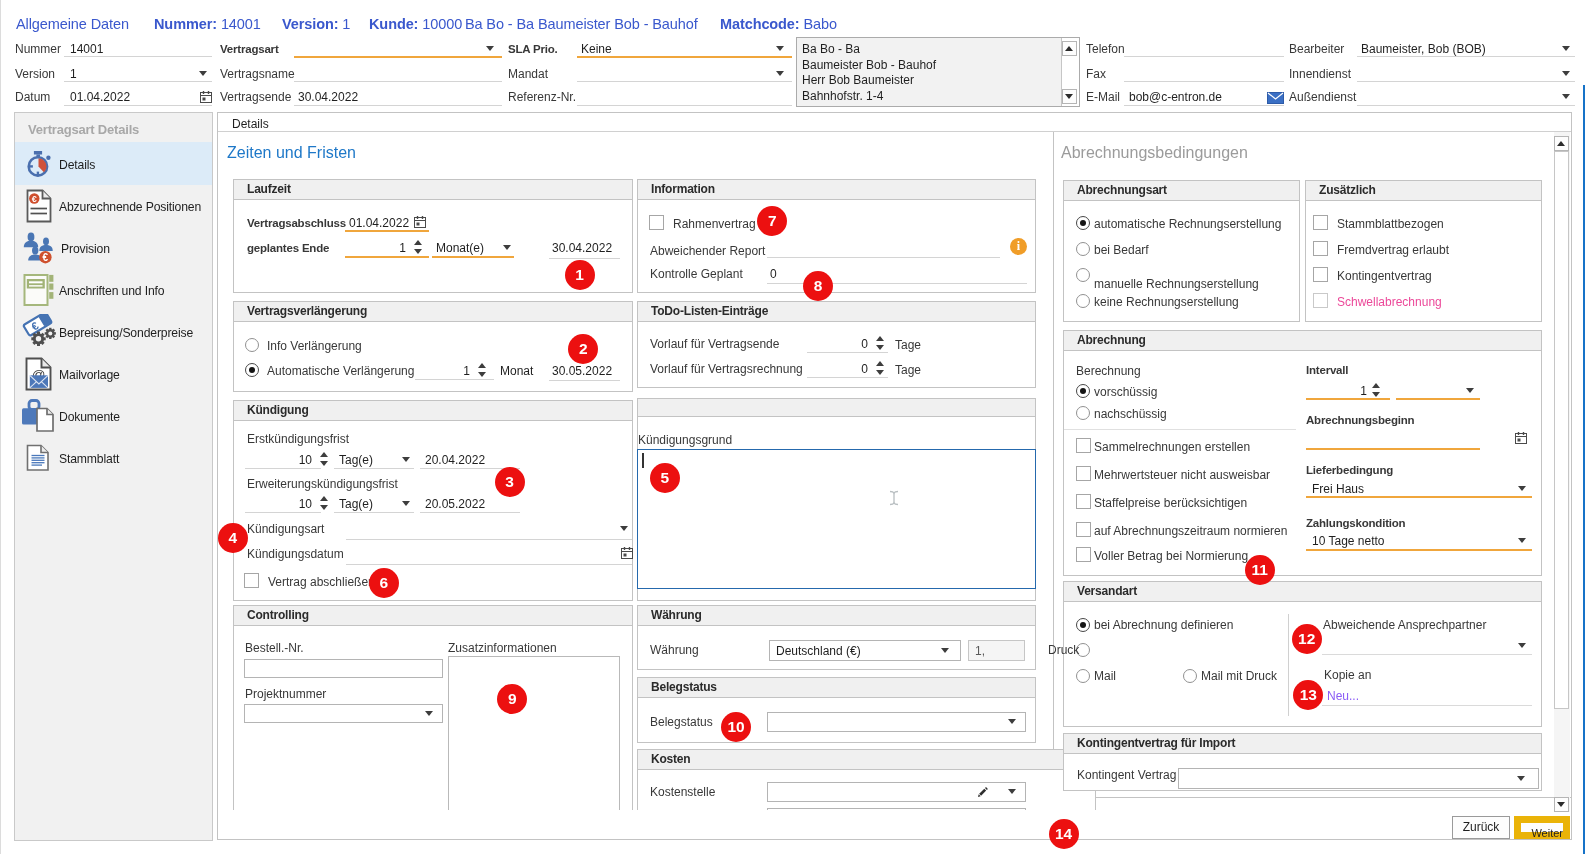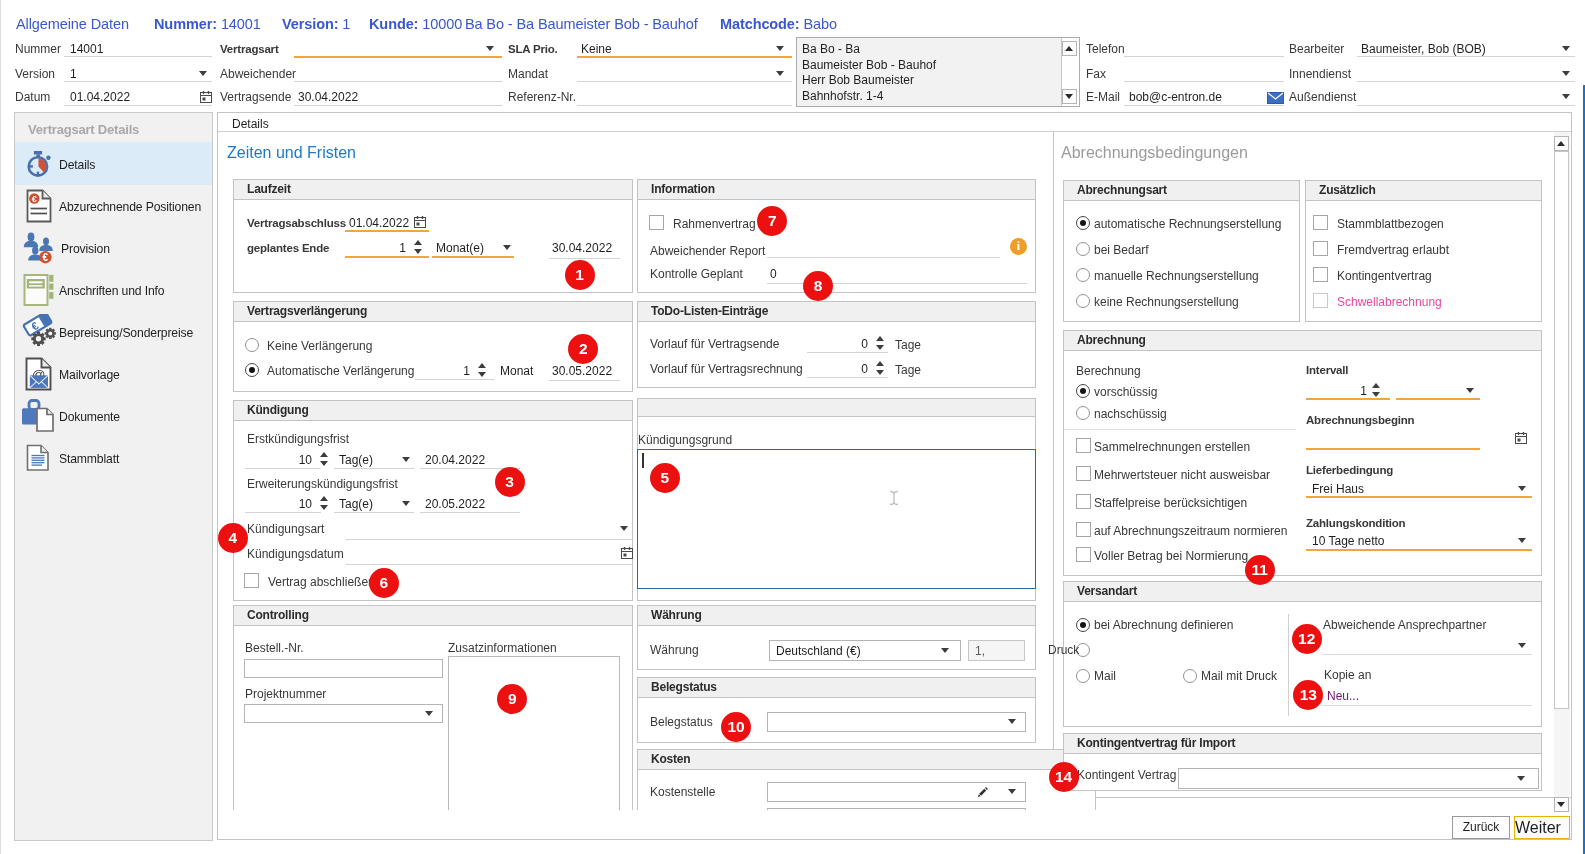--- a/index.html
+++ b/index.html
@@ -54,21 +54,21 @@
       <line x1="2" y1="5.5" x2="12" y2="5.5" stroke="#4a4a4a"></line>
       <line x1="4.5" y1="1" x2="4.5" y2="4" stroke="#4a4a4a" stroke-width="1.4"></line>
       <line x1="9.5" y1="1" x2="9.5" y2="4" stroke="#4a4a4a" stroke-width="1.4"></line>
       <rect x="3.5" y="7.5" width="3" height="3" fill="#4a4a4a"></rect>
     </svg>
 <div class="ul" style="left:64px;top:105px;width:148px"></div>
 
 <div class="lb bd" style="left:220px;top:42px">Vertragsart</div>
 <div class="dar" style="left:486px;top:46px"></div>
 <div class="oul" style="left:294px;top:56px;width:208px"></div>
-<div class="lb" style="left:220px;top:67px">Abweichender</div>
+<div class="lb" style="left:220px;top:67px">Vertragsname</div>
 <div class="ul" style="left:294px;top:81px;width:208px"></div>
 <div class="lb" style="left:220px;top:90px">Vertragsende</div>
 <div class="vl" style="left:298px;top:90px">30.04.2022</div>
 <div class="ul" style="left:294px;top:105px;width:208px"></div>
 
 <div class="lb bd" style="left:508px;top:42px">SLA Prio.</div>
 <div class="vl" style="left:581px;top:42px">Keine</div>
 <div class="dar" style="left:776px;top:46px"></div>
 <div class="oul" style="left:577px;top:56px;width:215px"></div>
 <div class="lb" style="left:508px;top:67px">Mandat</div>
@@ -269,21 +269,21 @@
 <div class="vl" style="left:436px;top:241px">Monat(e)</div>
 <div class="dar" style="left:503px;top:245px"></div>
 <div class="oul" style="left:432px;top:256px;width:82px"></div>
 <div class="vl" style="left:552px;top:241px">30.04.2022</div>
 <div class="ul" style="left:549px;top:258px;width:71px"></div>
 
 <div class="gb" style="left:233px;top:301px;width:400px;height:91px">
       <div class="hd">Vertragsverlängerung</div>
     </div>
 <div class="rd" style="left:245px;top:338px"></div>
-<div class="lb" style="left:267px;top:339px">Keine Verlängerung</div>
+<div class="lb" style="left:267px;top:339px">Info Verlängerung</div>
 <div class="rd sel" style="left:245px;top:363px"></div>
 <div class="lb" style="left:267px;top:364px">Automatische Verlängerung</div>
 <div class="vl" style="left:444px;top:364px;width:26px;text-align:right">1</div>
 <div class="uar" style="left:478px;top:363px"></div>
 <div class="dar" style="left:478px;top:372px"></div>
 <div class="ul" style="left:415px;top:379px;width:79px"></div>
 <div class="vl" style="left:500px;top:364px">Monat</div>
 <div class="vl" style="left:552px;top:364px">30.05.2022</div>
 <div class="ul" style="left:549px;top:380px;width:71px"></div>
 
@@ -416,21 +416,21 @@
 <div id="col-right">
 
 <div class="gb" style="left:1063px;top:180px;width:237px;height:142px">
       <div class="hd">Abrechnungsart</div>
     </div>
 <div class="rd sel" style="left:1076px;top:216px"></div>
 <div class="lb" style="left:1094px;top:217px">automatische Rechnungserstellung</div>
 <div class="rd" style="left:1076px;top:242px"></div>
 <div class="lb" style="left:1094px;top:243px">bei Bedarf</div>
 <div class="rd" style="left:1076px;top:268px"></div>
-<div class="lb" style="left:1094px;top:269px">manuelle Rechnungserstellung</div>
+<div class="lb" style="left:1094px;top:277px">manuelle Rechnungserstellung</div>
 <div class="rd" style="left:1076px;top:294px"></div>
 <div class="lb" style="left:1094px;top:295px">keine Rechnungserstellung</div>
 
 <div class="gb" style="left:1305px;top:180px;width:237px;height:142px">
       <div class="hd">Zusätzlich</div>
     </div>
 <div class="cb" style="left:1313px;top:215px"></div>
 <div class="lb" style="left:1337px;top:217px">Stammblattbezogen</div>
 <div class="cb" style="left:1313px;top:241px"></div>
 <div class="lb" style="left:1337px;top:243px">Fremdvertrag erlaubt</div>
@@ -492,50 +492,50 @@
 <div class="lb" style="left:1048px;top:643px">Druck</div>
 <div class="rd" style="left:1076px;top:669px"></div>
 <div class="lb" style="left:1094px;top:669px">Mail</div>
 <div class="rd" style="left:1183px;top:669px"></div>
 <div class="lb" style="left:1201px;top:669px">Mail mit Druck</div>
 <div class="ab" style="left:1288px;top:614px;width:1px;height:102px;background:#d0d0d0"></div>
 <div class="lb" style="left:1323px;top:618px">Abweichende Ansprechpartner</div>
 <div class="ul" style="left:1322px;top:654px;width:210px;background:#dadada"></div>
 <div class="dar" style="left:1518px;top:643px"></div>
 <div class="lb" style="left:1324px;top:668px">Kopie an</div>
-<div class="lb" style="left:1327px;top:689px;color:#701a75">Neu...</div>
+<div class="lb" style="left:1327px;top:689px;color:#8b5cf6">Neu...</div>
 <div class="ul" style="left:1322px;top:705px;width:210px;background:#dadada"></div>
 
 <div class="gb" style="left:1063px;top:733px;width:479px;height:58px">
       <div class="hd">Kontingentvertrag für Import</div>
     </div>
 <div class="lb" style="left:1077px;top:768px">Kontingent Vertrag</div>
 <div class="ab" style="left:1178px;top:768px;width:361px;height:21px;border:1px solid #b4b4b4;background:#fff"></div>
 <div class="dar" style="left:1517px;top:776px"></div>
 </div>
 
 <div id="chrome">
 <div class="ab" style="left:1554px;top:132px;width:16px;height:680px;background:#f5f5f5"></div>
 <div class="ab" style="left:1554px;top:136px;width:15px;height:15px;background:#fdfdfd;border:1px solid #b5b5b5"></div>
 <div class="uar" style="left:1557px;top:141px;border-bottom-color:#2b2b2b"></div>
 <div class="ab" style="left:1554px;top:151px;width:15px;height:558px;background:#fff;border:1px solid #c6c6c6"></div>
 <div class="ab" style="left:1554px;top:797px;width:15px;height:15px;background:#fdfdfd;border:1px solid #b5b5b5"></div>
 <div class="dar" style="left:1557px;top:802px;border-top-color:#2b2b2b"></div>
 <div class="ab" style="left:1452px;top:816px;width:58px;height:23px;border:1px solid #9a9a9a;background:#fdfdfd;text-align:center;font-size:12px;color:#1f1f1f;line-height:21px">Zurück</div>
-<div class="ab" style="left:1514px;top:816px;width:56px;height:23px;border:1px solid #eab308;background:#fdfdfd;text-align:left;font-size:16px;color:#1f1f1f;line-height:21px">Weiter</div>
+<div class="ab" style="left:1514px;top:816px;width:56px;height:23px;border:7px solid #eab308;background:#fdfdfd;text-align:right;font-size:11px;color:#1f1f1f;line-height:21px">Weiter</div>
 </div>
 
 <div id="callouts">
 <div class="rc" style="left:564.6px;top:259.6px">1</div>
 <div class="rc" style="left:568.4px;top:333.8px">2</div>
 <div class="rc" style="left:494.5px;top:466.6px">3</div>
 <div class="rc" style="left:217.7px;top:523.3px">4</div>
 <div class="rc" style="left:649.8px;top:463.4px">5</div>
 <div class="rc" style="left:368.8px;top:567.6px">6</div>
 <div class="rc" style="left:757.2px;top:205.8px">7</div>
 <div class="rc" style="left:803px;top:270.8px">8</div>
 <div class="rc" style="left:497.4px;top:684px">9</div>
 <div class="rc" style="left:721px;top:711.6px">10</div>
 <div class="rc" style="left:1244.7px;top:554.8px">11</div>
 <div class="rc" style="left:1291.7px;top:623.9px">12</div>
 <div class="rc" style="left:1293.3px;top:680.3px">13</div>
-<div class="rc" style="left:1048.5px;top:762px">14</div>
+<div class="rc" style="left:1048.5px;top:819px">14</div>
 </div>
 
 </body></html>

